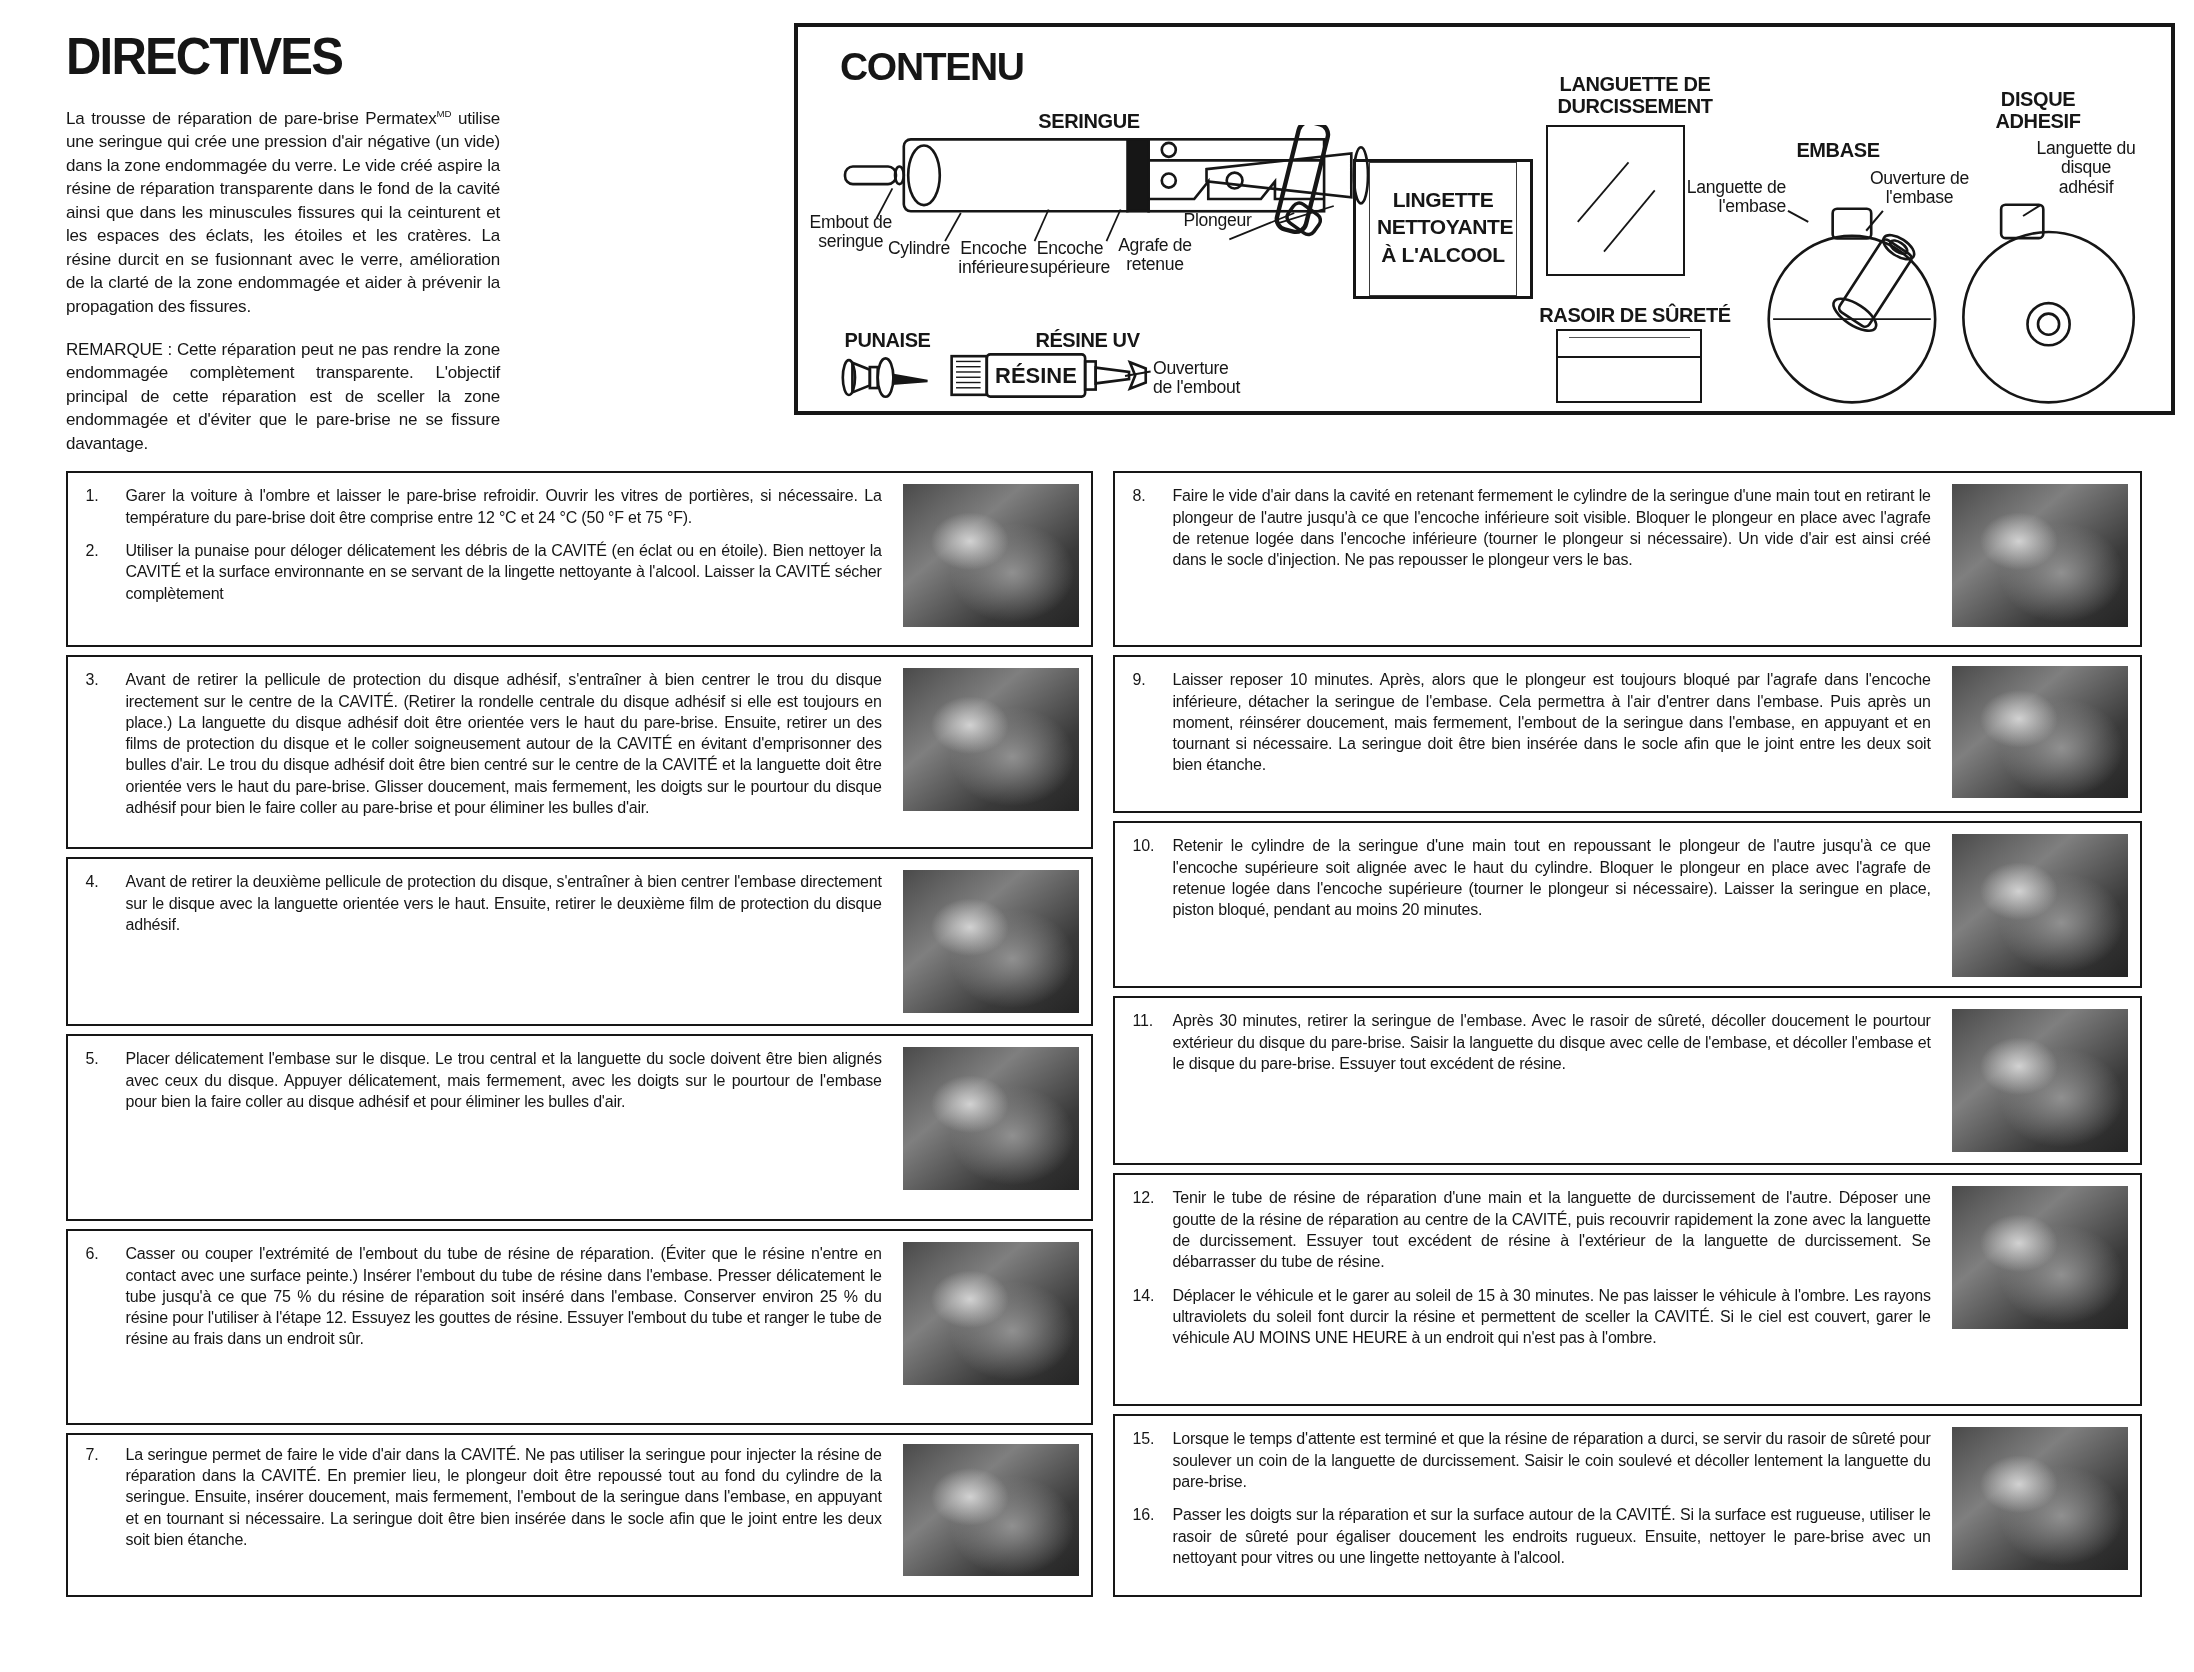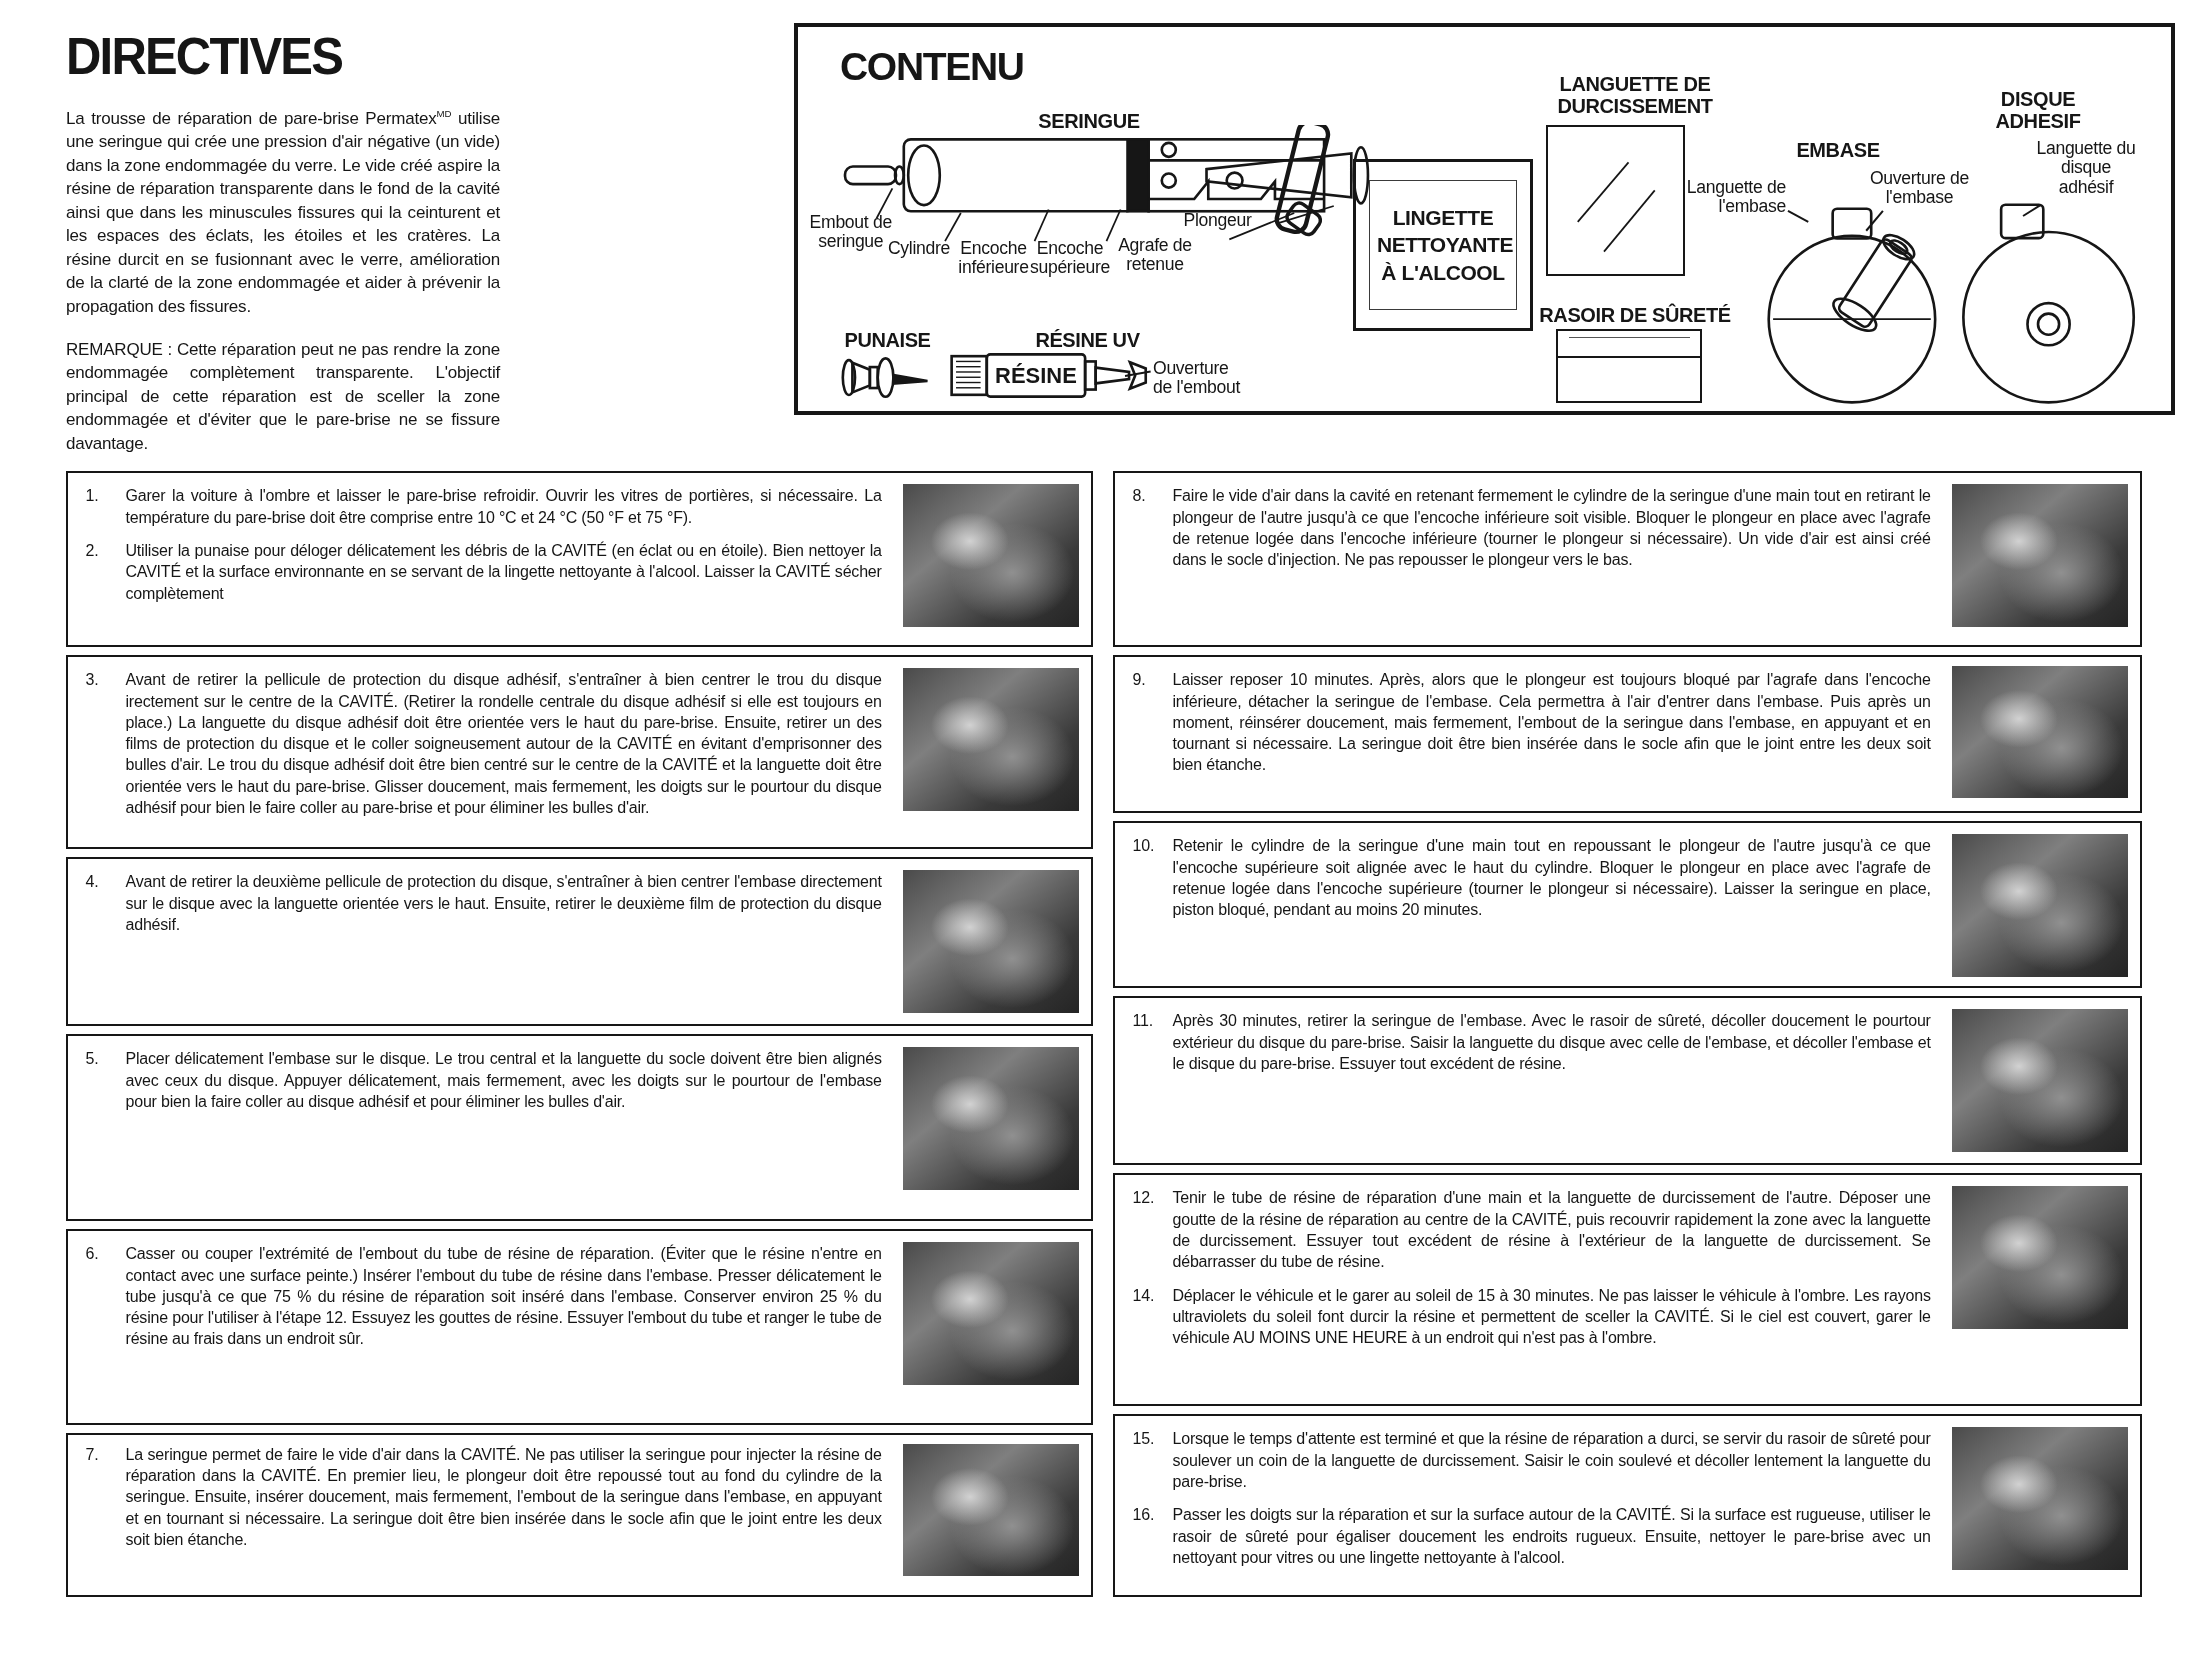--- a/index.html
+++ b/index.html
@@ -13,21 +13,21 @@
   #intro b{letter-spacing:-0.2px;}
 
   
   #contenu{position:absolute;left:794px;top:23px;width:1381px;height:392px;border:4.4px solid #161616;box-sizing:border-box;background:#fff;}
   #contenu .abs{position:absolute;}
   .c-title{left:42px;top:17.6px;font-size:39px;font-weight:bold;letter-spacing:-1.3px;}
   .clabel{font-size:17.6px;line-height:1.1;text-align:center;letter-spacing:-0.3px;}
   .cbold{font-weight:bold;font-size:20px;letter-spacing:-0.4px;text-align:center;line-height:1.12;}
   .pl{position:absolute;background:#161616;height:1.8px;transform-origin:left center;}
 
-  .lingette-box{left:555px;top:132px;width:180px;height:172px;border:3.5px solid #161616;box-sizing:border-box;display:flex;align-items:center;justify-content:center;}
+  .lingette-box{left:555px;top:132px;width:180px;height:140px;border:3.5px solid #161616;box-sizing:border-box;display:flex;justify-content:center;}
   .lingette-box .inner{border:1.8px solid #3a3a3a;padding:23px 7px;width:132px;text-align:center;font-weight:bold;font-size:21px;line-height:1.3;letter-spacing:-0.4px;}
 
   .square-durc{left:748px;top:98px;width:139px;height:151px;border:2.6px solid #161616;box-sizing:border-box;}
 
   .razor{left:758px;top:302px;width:146px;height:74px;border:2.6px solid #161616;box-sizing:border-box;}
   .razor .strip{height:19.3px;border-bottom:2.6px solid #161616;}
   .razor .strip::before{content:'';display:block;margin:6.1px 10.5px 0 10.5px;border-top:1.8px solid #555;}
 
   
   .col{position:absolute;top:471px;display:flex;flex-direction:column;gap:8px;}
@@ -192,21 +192,21 @@
       <circle cx="112" cy="138" r="12"></circle>
     </g>
   </svg>
 </div>
 
 <div id="col-left" class="col">
     <div class="block">
       <div class="btxt">
         <div class="item">
           <div class="num">1.</div>
-          <div class="itext">Garer la voiture à l'ombre et laisser le pare-brise refroidir. Ouvrir les vitres de portières, si nécessaire. La température du pare-brise doit être comprise entre 10 °C et 24 °C (50 °F et 75 °F).</div>
+          <div class="itext">Garer la voiture à l'ombre et laisser le pare-brise refroidir. Ouvrir les vitres de portières, si nécessaire. La température du pare-brise doit être comprise entre 12 °C et 24 °C (50 °F et 75 °F).</div>
         </div>
         <div class="item">
           <div class="num">2.</div>
           <div class="itext">Utiliser la punaise pour déloger délicatement les débris de la CAVITÉ (en éclat ou en étoile). Bien nettoyer la CAVITÉ et la surface environnante en se servant de la lingette nettoyante à l'alcool. Laisser la CAVITÉ sécher complètement</div>
         </div>
       </div>
       <div class="photo"></div>
     </div>
     <div class="block">
       <div class="btxt">

